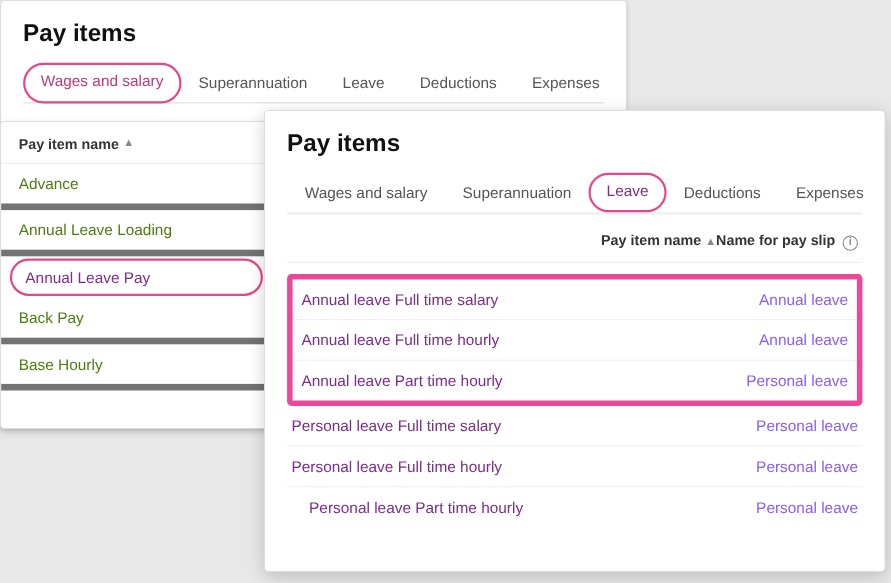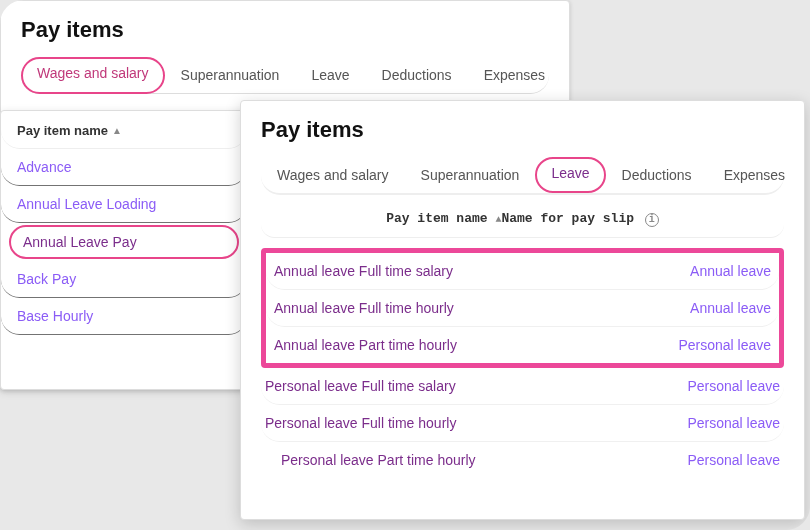--- a/index.html
+++ b/index.html
@@ -1,15 +1,15 @@
 <!DOCTYPE html>
 <html><head>
   <meta charset="utf-8">
   <style>
-    * { box-sizing: border-box; margin: 0; padding: 0; border-radius: 24px; }
+    * { box-sizing: border-box; margin: 0; padding: 0; }
     body {
       font-family: -apple-system, BlinkMacSystemFont, 'Segoe UI', sans-serif;
       font-size: 14px;
       background: #e8e8e8;
       width: 810px;
       height: 530px;
       position: relative;
       overflow: hidden;
     }
 
@@ -93,22 +93,22 @@
       color: #888;
     }
 
     .pay-item-list {
       list-style: none;
     }
 
     .pay-item-list li {
       padding: 10px 16px;
       font-size: 14px;
-      color: #8b5cf6;
-      border-bottom: 1px solid #737373;
+      color: #4d7c0f;
+      border-bottom: 6px solid #737373;
       cursor: pointer;
     }
 
     .pay-item-list li.circled-item {
       border: 2.5px solid #e8458a;
       border-radius: 20px;
       margin: 2px 8px;
       padding: 7px 12px;
       color: #7b2d8b;
     }
@@ -159,24 +159,23 @@
       color: #7b2d8b;
       font-weight: 500;
     }
 
     .front-content {
       padding: 16px 20px;
     }
 
     .front-col-headers {
       display: flex;
-      justify-content: center;
+      justify-content: flex-end;
       padding: 0 4px 10px 4px;
       border-bottom: 1px solid #eee;
-      font-family: Liberation Mono, monospace;
     }
 
     .front-col-header {
       font-size: 13px;
       font-weight: 600;
       color: #333;
     }
 
     .info-icon {
       display: inline-flex;

